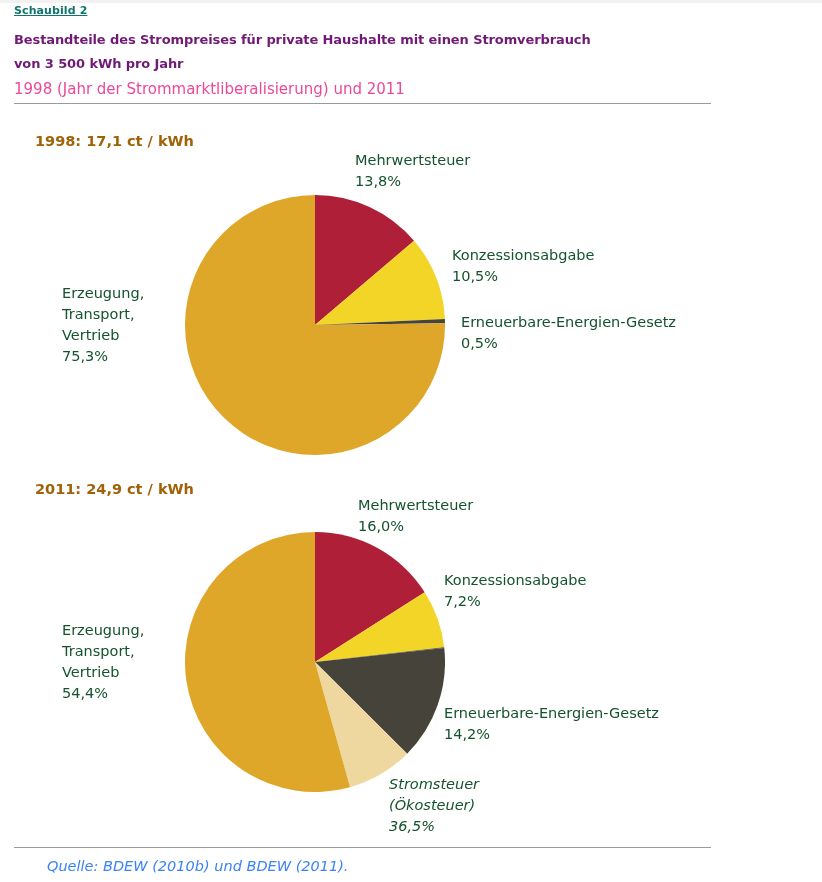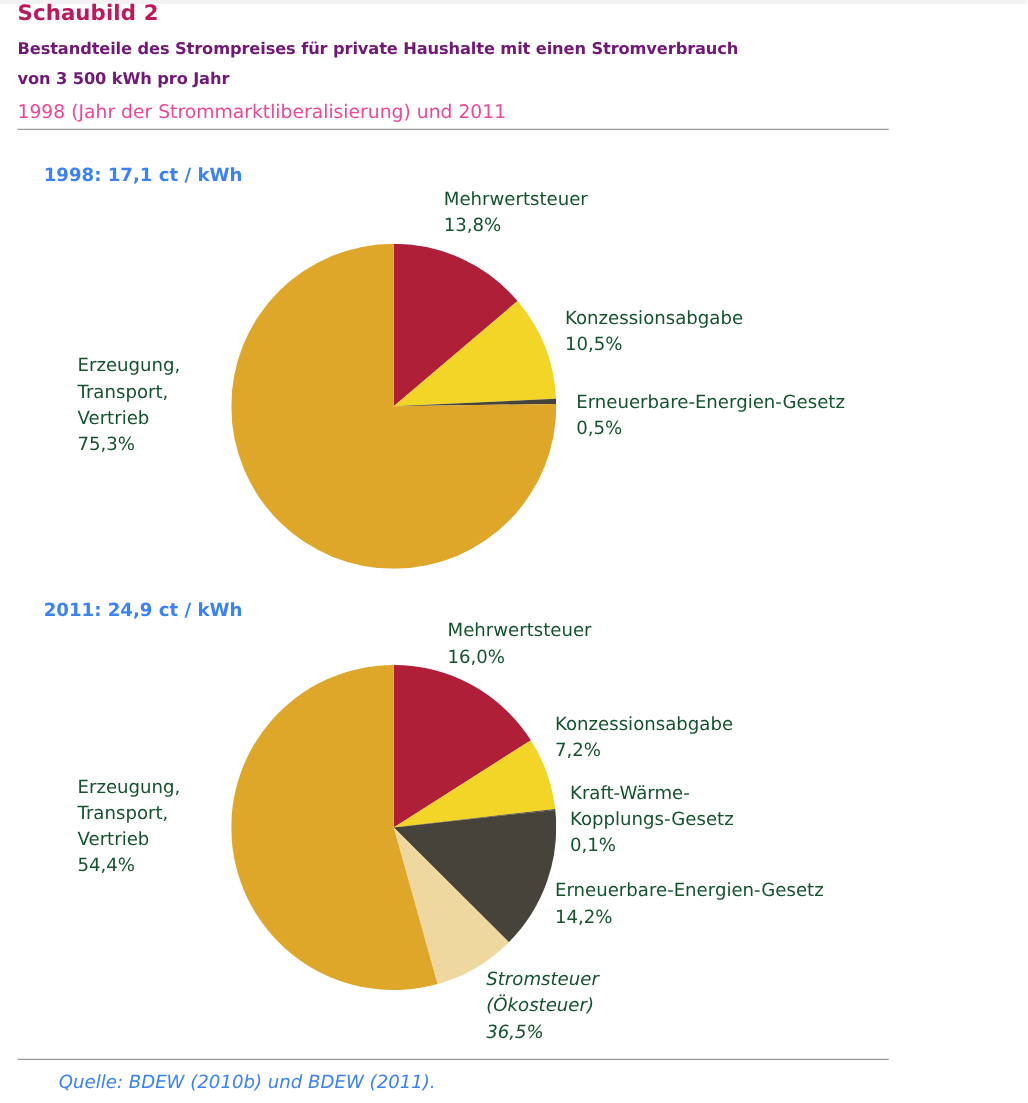--- a/index.html
+++ b/index.html
@@ -23,25 +23,26 @@
   }
   .top-strip {
     position: absolute;
     left: 0; top: 0;
     width: 822px; height: 3px;
     background: #f2f2f2;
   }
   .kicker {
     position: absolute;
     left: 14px; top: 0px;
-    font-size: 17px;
+    font-size: 11px;
     font-weight: 600;
-    color: #be185d;
+    color: #0f766e;
     letter-spacing: 0.1px;
     line-height: 22px;
+    text-decoration: underline;
   }
   .title {
     position: absolute;
     left: 14px; top: 28px;
     width: 700px;
     font-size: 13px;
     font-weight: bold;
     color: #701a75;
     line-height: 24px;
     letter-spacing: -0.1px;
@@ -73,21 +74,21 @@
     font-size: 14.5px;
     font-style: italic;
     color: #3b82f6;
     line-height: 20px;
     margin-left: 33px;
   }
   .pie-caption {
     position: absolute;
     font-size: 14.5px;
     font-weight: bold;
-    color: #3b82f6;
+    color: #a16207;
     white-space: nowrap;
   }
   .pie-wrap {
     position: absolute;
   }
   .pie-wrap svg { display: block; }
   .lbl {
     position: absolute;
     font-size: 14.5px;
     line-height: 21px;
@@ -172,25 +173,20 @@
   <div class="lbl right" style="left:358px; top:495px;">
     <span>Mehrwertsteuer</span><br>
     <span class="pct">16,0%</span>
   </div>
 
   <div class="lbl right" style="left:444px; top:570px;">
     <span>Konzessionsabgabe</span><br>
     <span class="pct">7,2%</span>
   </div>
 
-  <div class="lbl right" style="left:456px; top:625px;">
-    <span>Kraft-Wärme-</span><br>
-    <span>Kopplungs-Gesetz</span><br>
-    <span class="pct">0,1%</span>
-  </div>
 
   <div class="lbl right" style="left:444px; top:703px;">
     <span>Erneuerbare-Energien-Gesetz</span><br>
     <span class="pct">14,2%</span>
   </div>
 
   <div class="lbl right" style="left:389px; top:774px;font-style:italic;">
     <span>Stromsteuer</span><br>
     <span>(Ökosteuer)</span><br>
     <span class="pct">36,5%</span>

